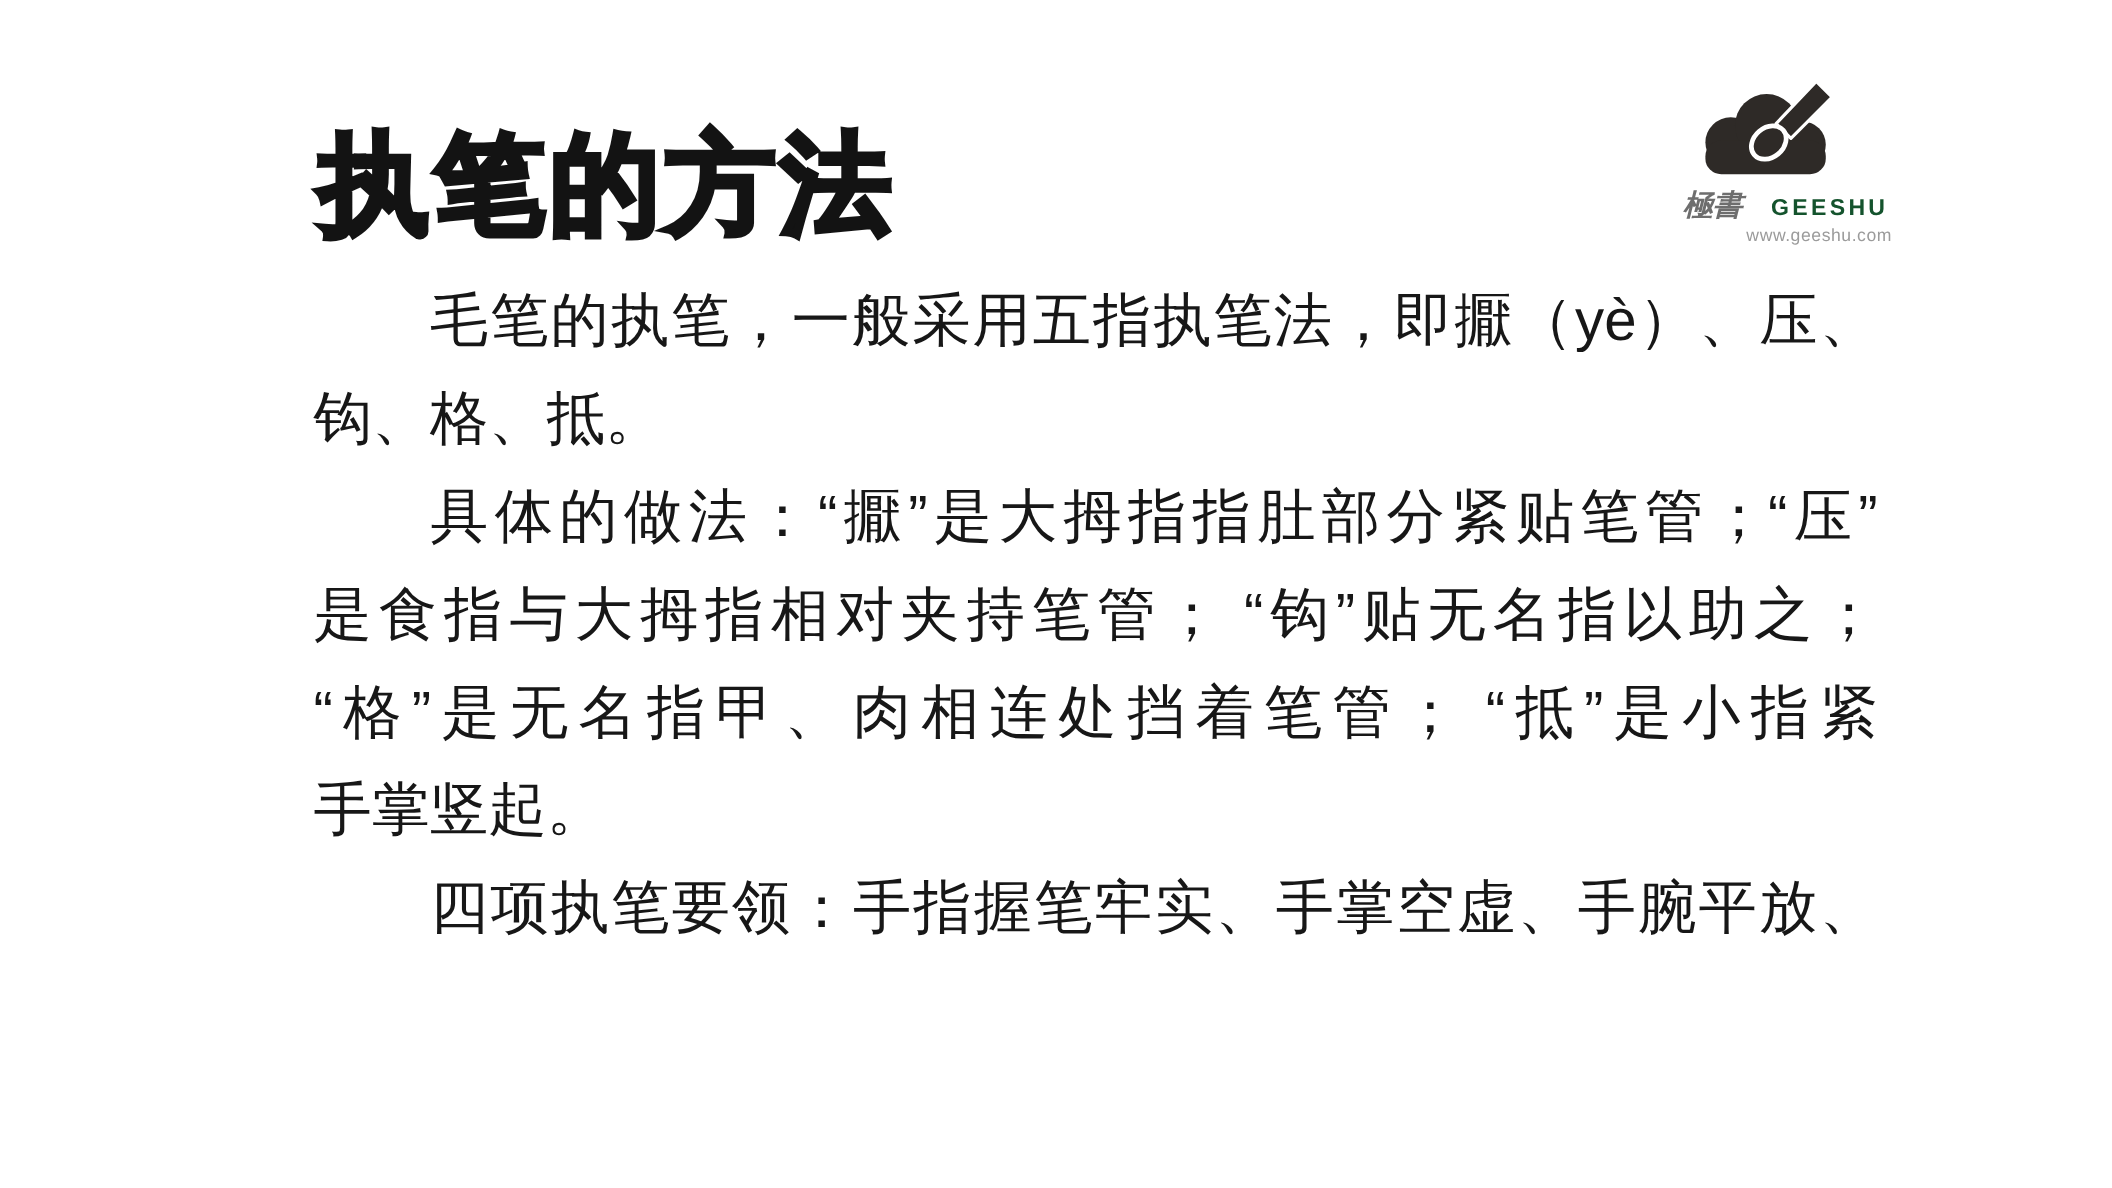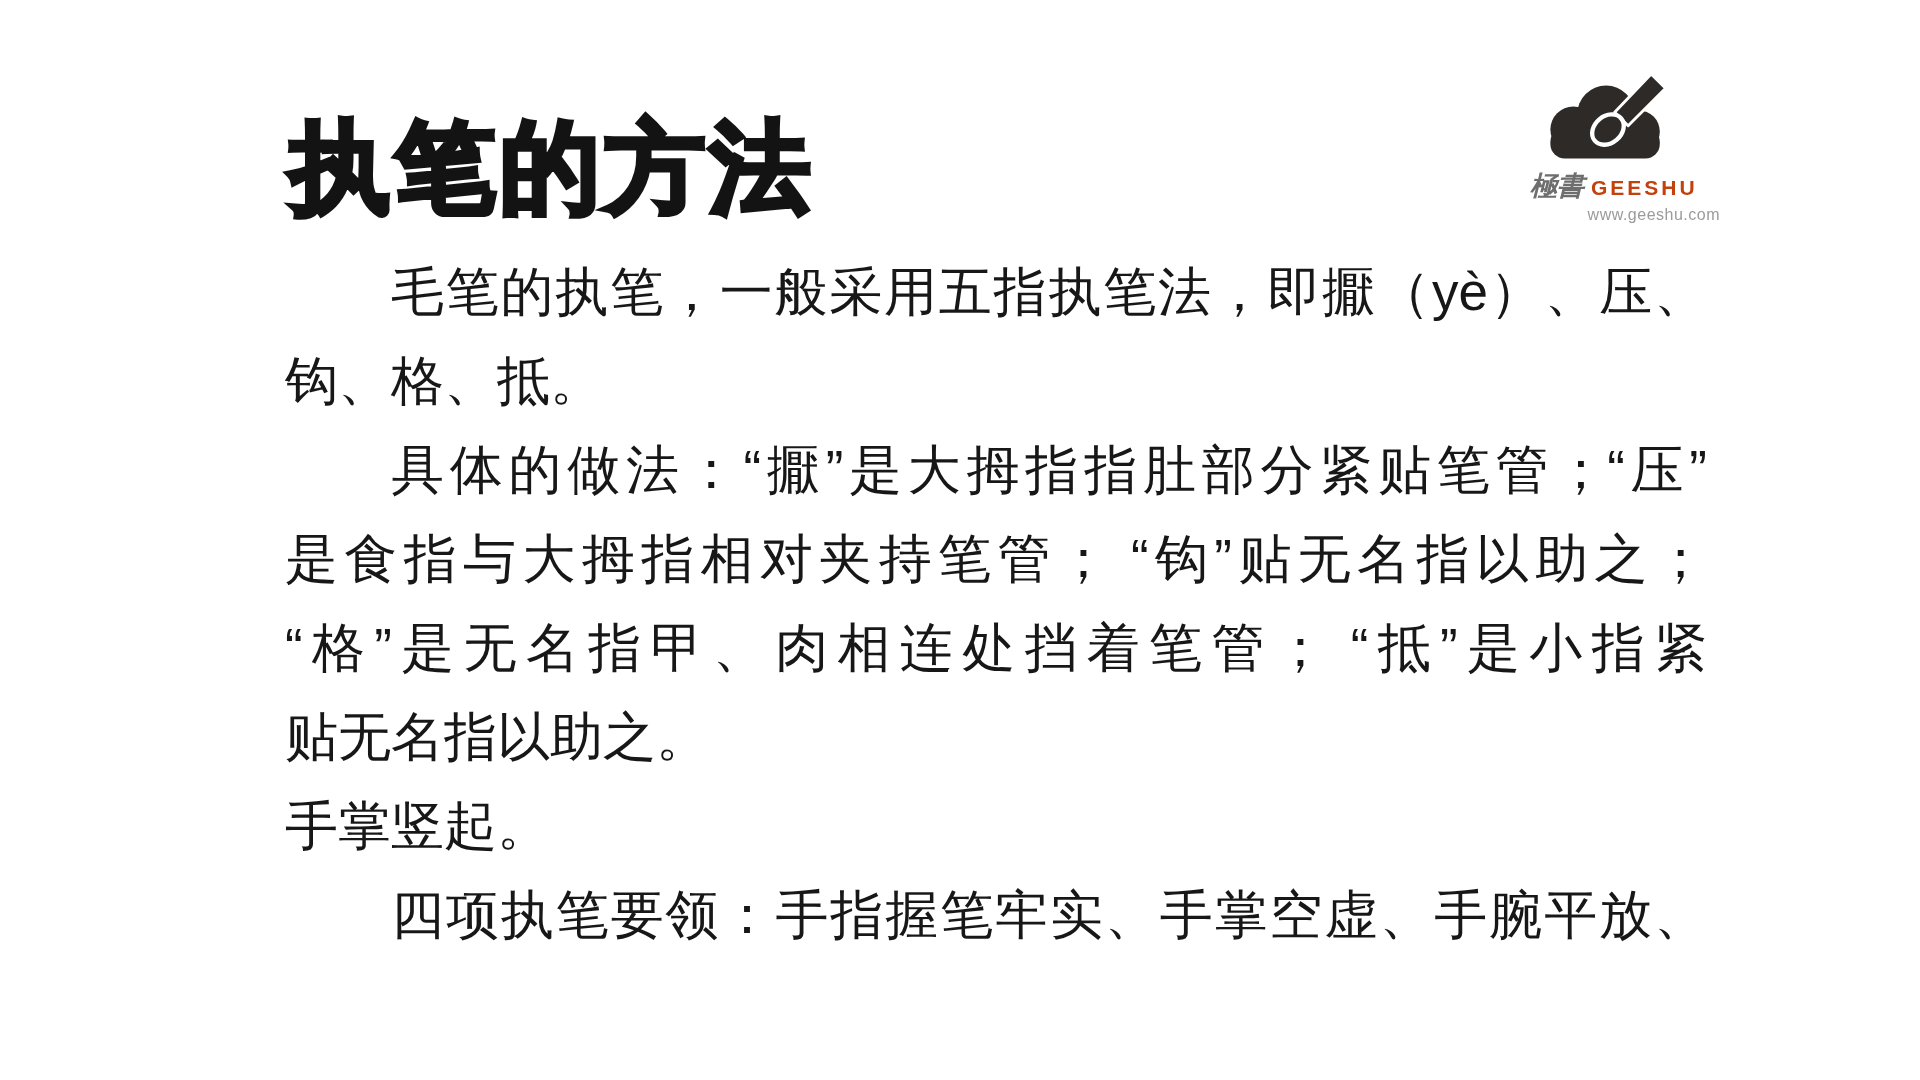--- a/index.html
+++ b/index.html
@@ -26,30 +26,30 @@
     white-space:nowrap;
   }
   
   .logo{
     position:absolute;
     left:1530px;top:72px;
     width:190px;
   }
   .logo svg{display:block;margin-left:2px;}
   .brand{
-    display:flex;align-items:baseline;gap:7px;
+    display:flex;align-items:baseline;gap:26px;
     margin-top:0px;white-space:nowrap;
   }
   .brand-cn{
     font-size:27px;color:#6e6e6e;
     font-family:"DejaVu Serif", serif;
     font-style:italic;font-weight:bold;
   }
   .brand-en{
-    font-size:21px;font-weight:bold;color:#c2410c;
+    font-size:21px;font-weight:bold;color:#14532d;
     letter-spacing:3px;
     font-family:"Liberation Sans", sans-serif;
   }
   .url{
     font-size:16px;color:#9b9b9b;margin-top:2px;
     letter-spacing:0.5px;
     text-align:right;
   }
   
   .bodytext{
@@ -91,18 +91,17 @@
     </div>
     <div class="url">www.geeshu.com</div>
   </div>
 
   <div class="bodytext" id="bodyText">
       <div class="ln ind just">毛笔的执笔，一般采用五指执笔法，即擫（yè）、压、</div>
       <div class="ln">钩、格、抵。</div>
       <div class="ln ind just">具体的做法：“擫”是大拇指指肚部分紧贴笔管；“压”</div>
       <div class="ln just">是食指与大拇指相对夹持笔管； “钩”贴无名指以助之；</div>
       <div class="ln just">“格”是无名指甲、肉相连处挡着笔管； “抵”是小指紧</div>
-      <div class="ln">贴无名指以助之。</div>
       <div class="ln">手掌竖起。</div>
       <div class="ln ind just">四项执笔要领：手指握笔牢实、手掌空虚、手腕平放、</div>
     </div>
 
 </div>
 
 </body></html>

